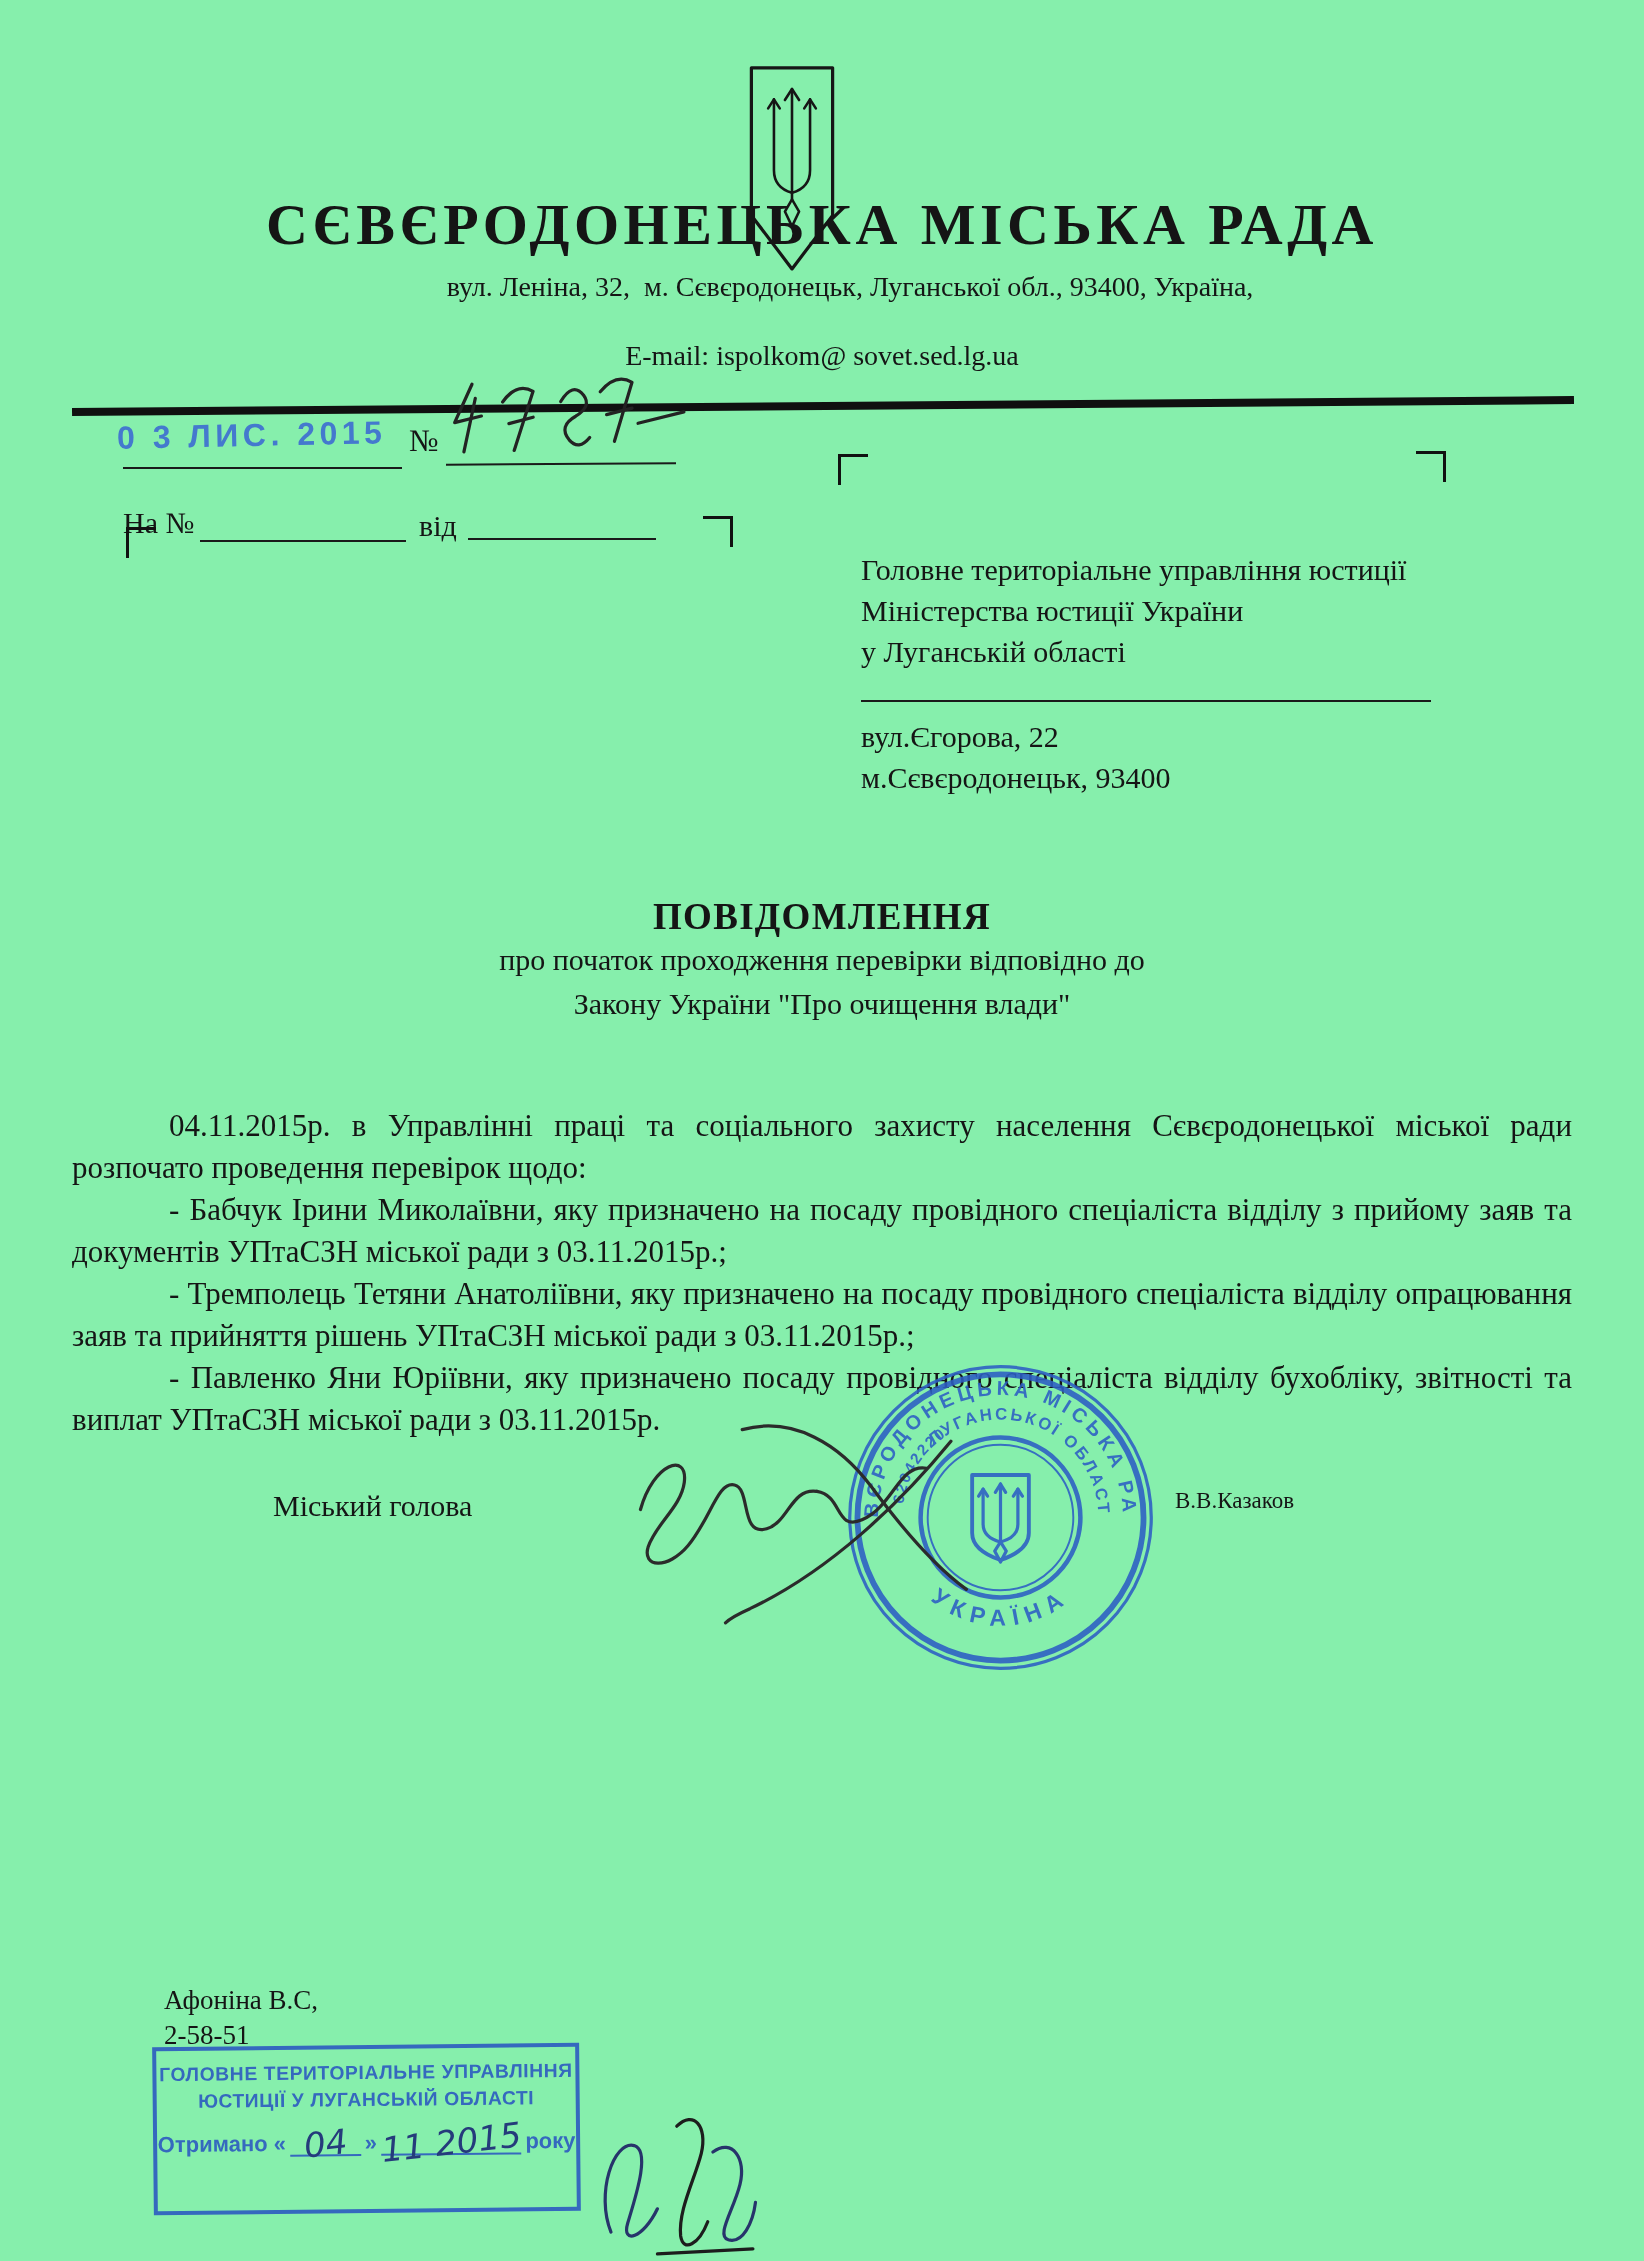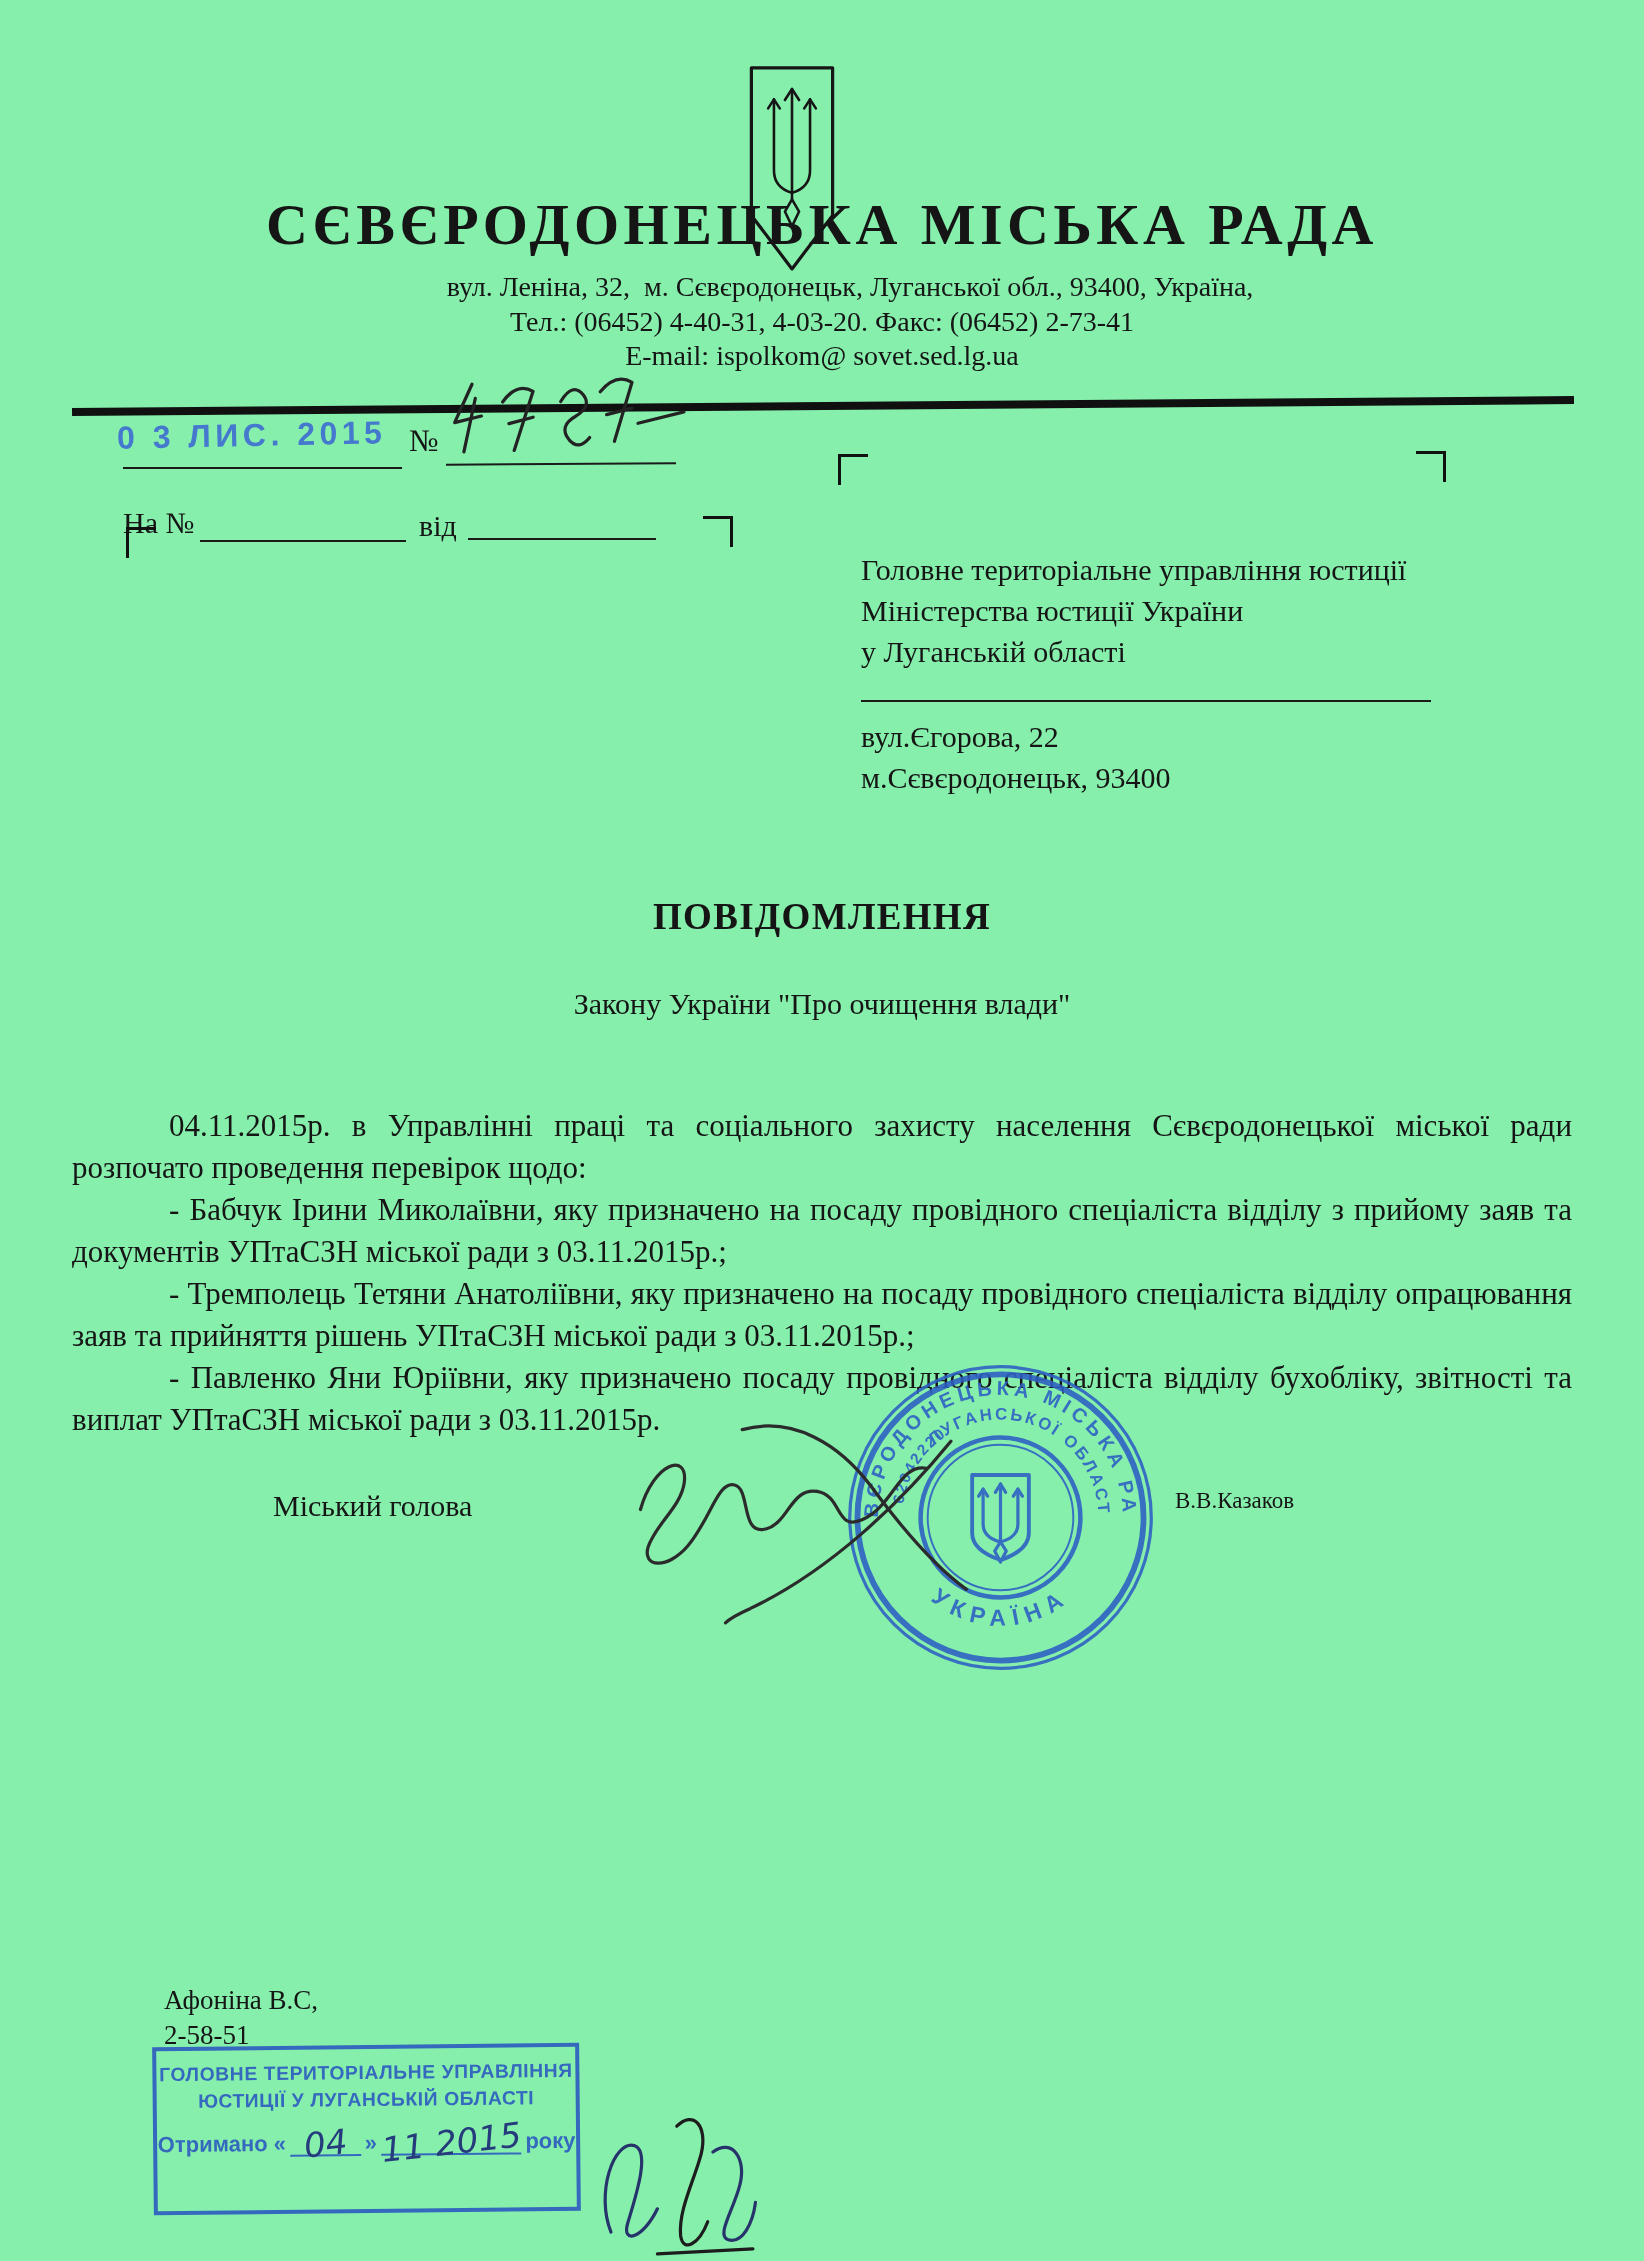--- a/index.html
+++ b/index.html
@@ -94,21 +94,20 @@
         <path d="M48,58 l-9,14 M48,58 l9,14"></path>
         <path d="M104,58 V168 q0,27 -28,35"></path>
         <path d="M104,58 l-9,14 M104,58 l9,14"></path>
         <path d="M76,213 l-11,19 11,23 11,-23 z"></path>
       </g>
     </g>
   </svg>
 
   <div class="abs center org-name">СЄВЄРОДОНЕЦЬКА МІСЬКА РАДА</div>
   <div class="abs center addr addr1">вул. Леніна, 32,  м. Сєвєродонецьк, Луганської обл., 93400, Україна,</div>
-  <div class="abs center addr addr2">Тел.: (06452) 4-40-31, 4-03-20. Факс: (06452) 2-73-41</div>
   <div class="abs center addr addr3">E-mail: ispolkom@ sovet.sed.lg.ua</div>
   <div class="abs rule"></div>
 
   <div class="abs date-stamp">0 3 ЛИС. 2015</div>
 
   <svg class="abs hand-number" width="245" height="97" viewBox="0 0 380 150" aria-label="4787">
     <g fill="none" stroke="#232323" stroke-width="5" stroke-linecap="round" stroke-linejoin="round">
       <path d="M46,22 L16,80 L58,72"></path>
         <path d="M50,44 L28,126"></path>
       <path d="M92,52 Q116,22 140,38 L106,128"></path>
@@ -136,20 +135,21 @@
   <div class="abs recipient">
     <div>Головне територіальне управління юстиції</div>
     <div>Міністерства юстиції України</div>
     <div>у Луганській області</div>
     <div class="r-u"></div>
     <div class="r-a">вул.Єгорова, 22</div>
     <div>м.Сєвєродонецьк, 93400</div>
   </div>
 
   <div class="abs center doc-title">ПОВІДОМЛЕННЯ</div>
+  <div class="abs center doc-sub1">про початок проходження перевірки відповідно до</div>
   <div class="abs center doc-sub2">Закону України "Про очищення влади"</div>
 
   <div class="abs body-text">
     <p>04.11.2015р. в Управлінні праці та соціального захисту населення Сєвєродонецької міської ради розпочато проведення перевірок щодо:</p>
     <p>- Бабчук Ірини Миколаївни, яку призначено на посаду провідного спеціаліста відділу з прийому заяв та документів УПтаСЗН міської ради з 03.11.2015р.;</p>
     <p>- Тремполець Тетяни Анатоліївни, яку призначено на посаду провідного спеціаліста відділу опрацювання заяв та прийняття рішень УПтаСЗН міської ради з 03.11.2015р.;</p>
     <p>- Павленко Яни Юріївни, яку призначено посаду провідного спеціаліста відділу бухобліку, звітності та виплат УПтаСЗН міської ради з 03.11.2015р.</p>
   </div>
 
   <svg class="abs seal-svg" width="317" height="317" viewBox="0 0 492 492">

